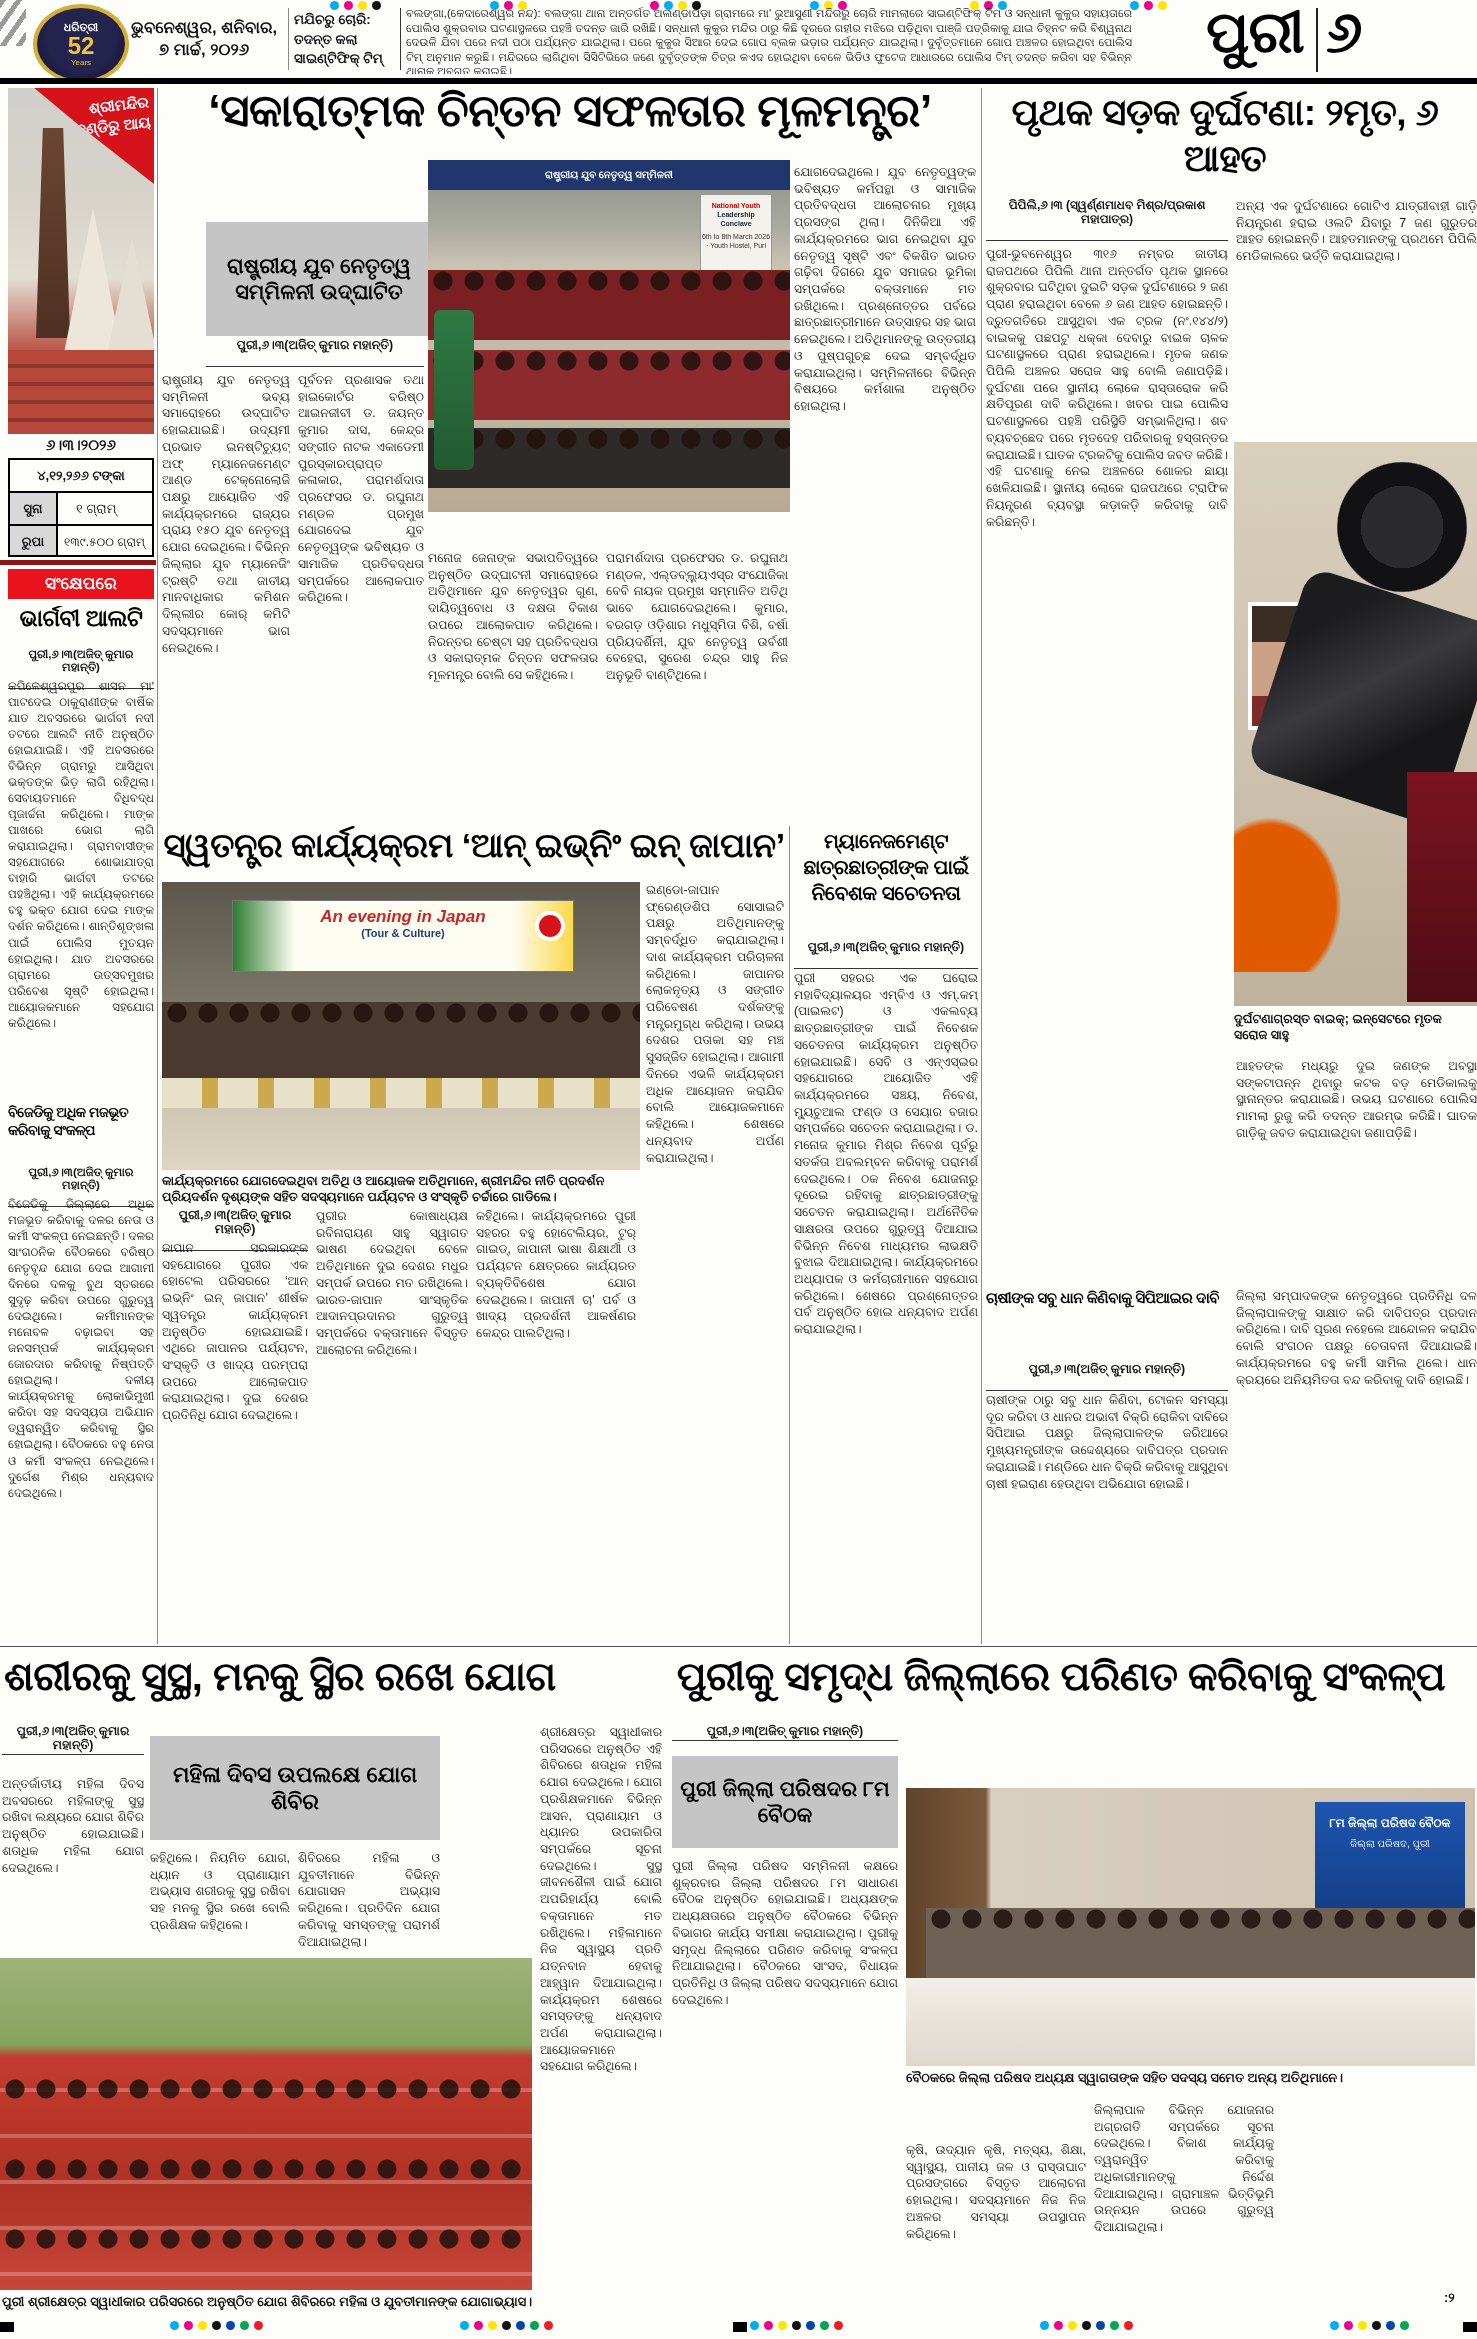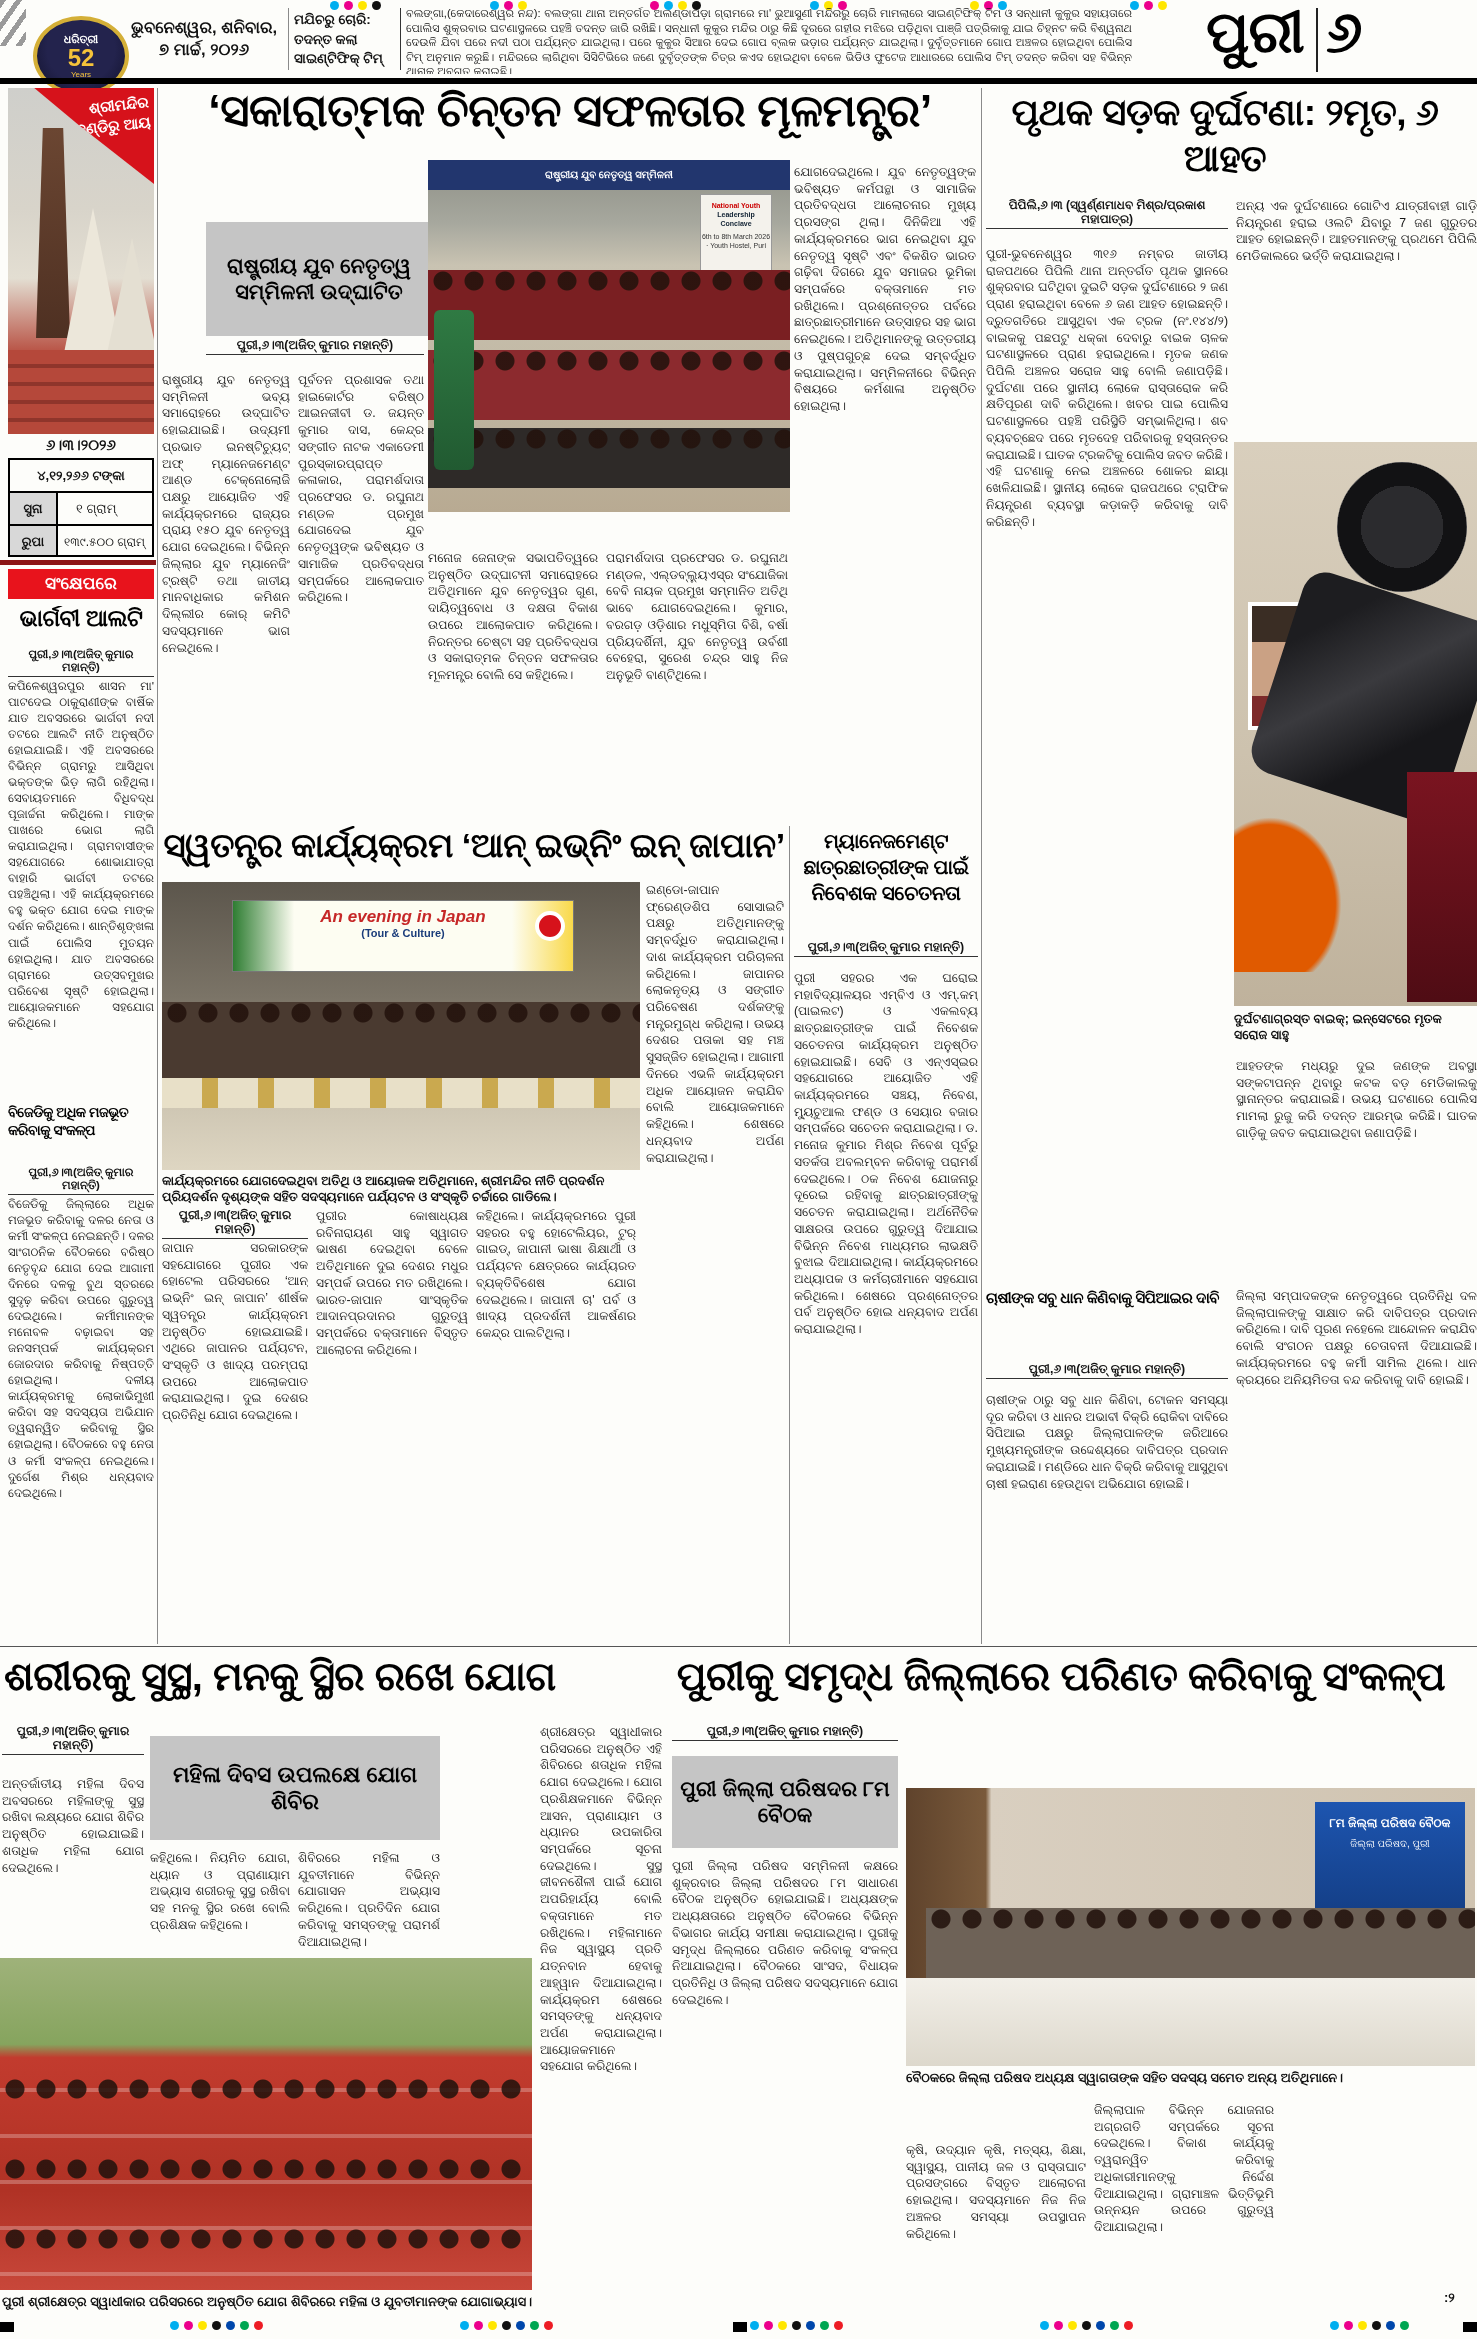--- a/index.html
+++ b/index.html
@@ -1,20 +1,20 @@
 <!DOCTYPE html>
 <html><head>
 <meta charset="utf-8">
 <style>
   html,body{margin:0;padding:0;background:#e9e9e4;}
   #page{position:relative;width:1477px;height:2339px;background:#fdfdfa;margin:0 auto;
         font-family:"Liberation Sans","DejaVu Sans",sans-serif;color:#111;overflow:hidden;}
   .abs{position:absolute;overflow:hidden;}
   .jt{font-size:12.3px;line-height:1.36;text-align:justify;color:#141414;word-break:break-word;}
-  .by{font-weight:bold;font-size:12.3px;text-align:center;color:#111;border-bottom:1px solid #333;padding-bottom:2px;}
+  .by{font-weight:bold;font-size:12.3px;text-align:center;color:#111;border-bottom:1px solid #333;padding-bottom:14px;}
   .byn{font-weight:bold;font-size:12.3px;text-align:center;color:#111;}
   .cap{font-weight:bold;font-size:13.2px;color:#0d0d0d;line-height:1.25;}
   .hl{font-weight:bold;color:#000;line-height:1.12;letter-spacing:-.5px;}
   .gbox{background:#c5c5c5;font-weight:bold;text-align:center;display:flex;align-items:center;justify-content:center;line-height:1.25;color:#000;}
   .vrule{background:#8a8a8a;width:1px;}
   .hrule{background:#000;}
   .dotrow{display:flex;gap:5px;align-items:center;}
   .dot{width:9px;height:9px;border-radius:50%;}
   .heads{background-image:radial-gradient(circle 9px at 15px 11px,rgba(35,18,12,.88) 0 9px,transparent 10px);
          background-size:31px 100%;background-repeat:repeat-x;}
@@ -53,21 +53,21 @@
       <span class="dot" style="background:#ffe600"></span>
       <span class="dot" style="background:#ec008c"></span>
       <span class="dot" style="background:#00aeef"></span>
     </div>
   <div class="abs dotrow" style="left:1130px;top:1px;">
       <span class="dot" style="background:#00aeef"></span>
       <span class="dot" style="background:#ec008c"></span>
       <span class="dot" style="background:#ffe600"></span>
     </div>
 
-  <div class="abs" style="left:33px;top:16px;width:88px;height:72px;border-radius:50%;background:radial-gradient(circle at 50% 40%,#23234d 55%,#11112b 100%);border:4px solid #d4af37;display:flex;flex-direction:column;align-items:center;justify-content:center;">
+  <div class="abs" style="left:33px;top:4px;width:88px;height:72px;border-radius:50%;background:radial-gradient(circle at 50% 40%,#23234d 55%,#11112b 100%);border:4px solid #d4af37;display:flex;flex-direction:column;align-items:center;justify-content:center;">
     <span style="color:#fff;font-size:11px;font-weight:bold;">ଧରିତ୍ରୀ</span>
     <span style="color:#f5c33a;font-size:24px;font-weight:bold;line-height:1;">52</span>
     <span style="color:#f5c33a;font-size:8px;">Years</span>
   </div>
   <div class="abs" style="left:124px;top:16px;width:160px;text-align:center;font-weight:bold;font-size:16.5px;line-height:1.35;">
     <div>ଭୁବନେଶ୍ୱର, ଶନିବାର,</div>
     <div>୭ ମାର୍ଚ୍ଚ, ୨୦୨୬</div>
   </div>
   <div class="abs vrule" style="left:288px;top:8px;height:62px;"></div>
   <div class="abs" style="left:294px;top:10px;width:102px;font-weight:bold;font-size:13.5px;line-height:1.45;">ମଯିଚରୁ ଚୋରି: ତଦନ୍ତ କଲା ସାଇଣ୍ଟିଫିକ୍ ଟିମ୍</div>

